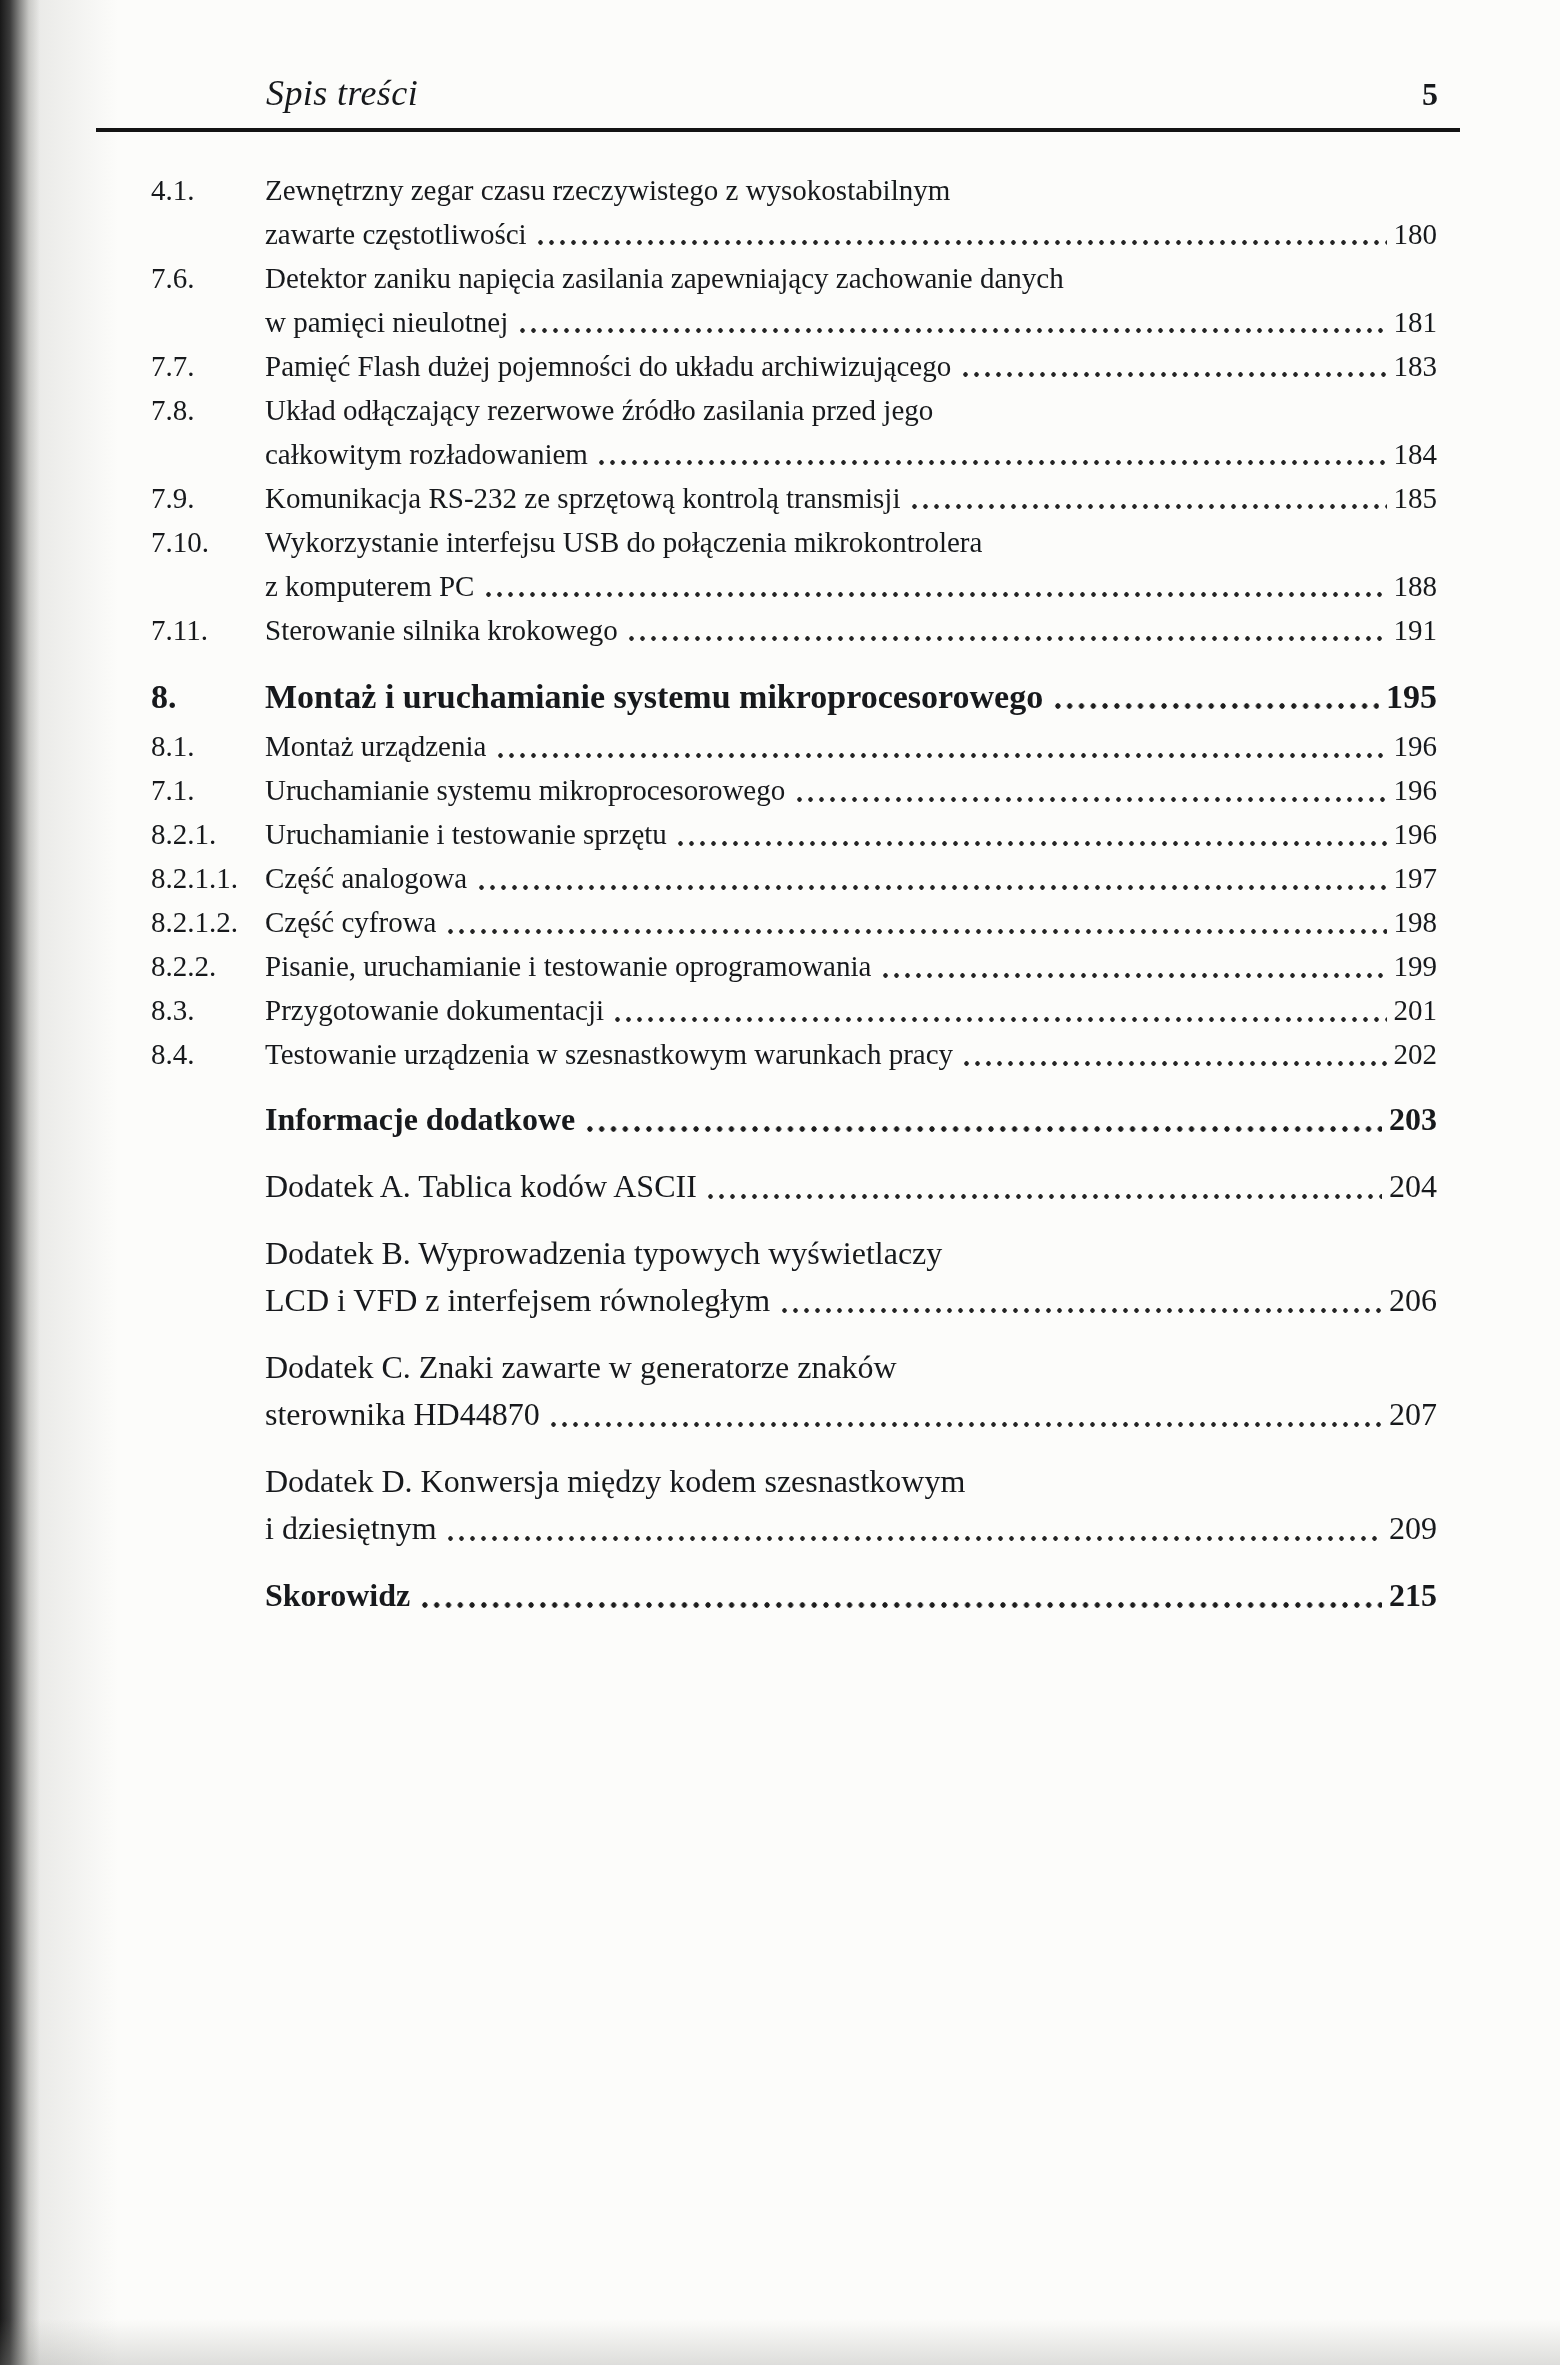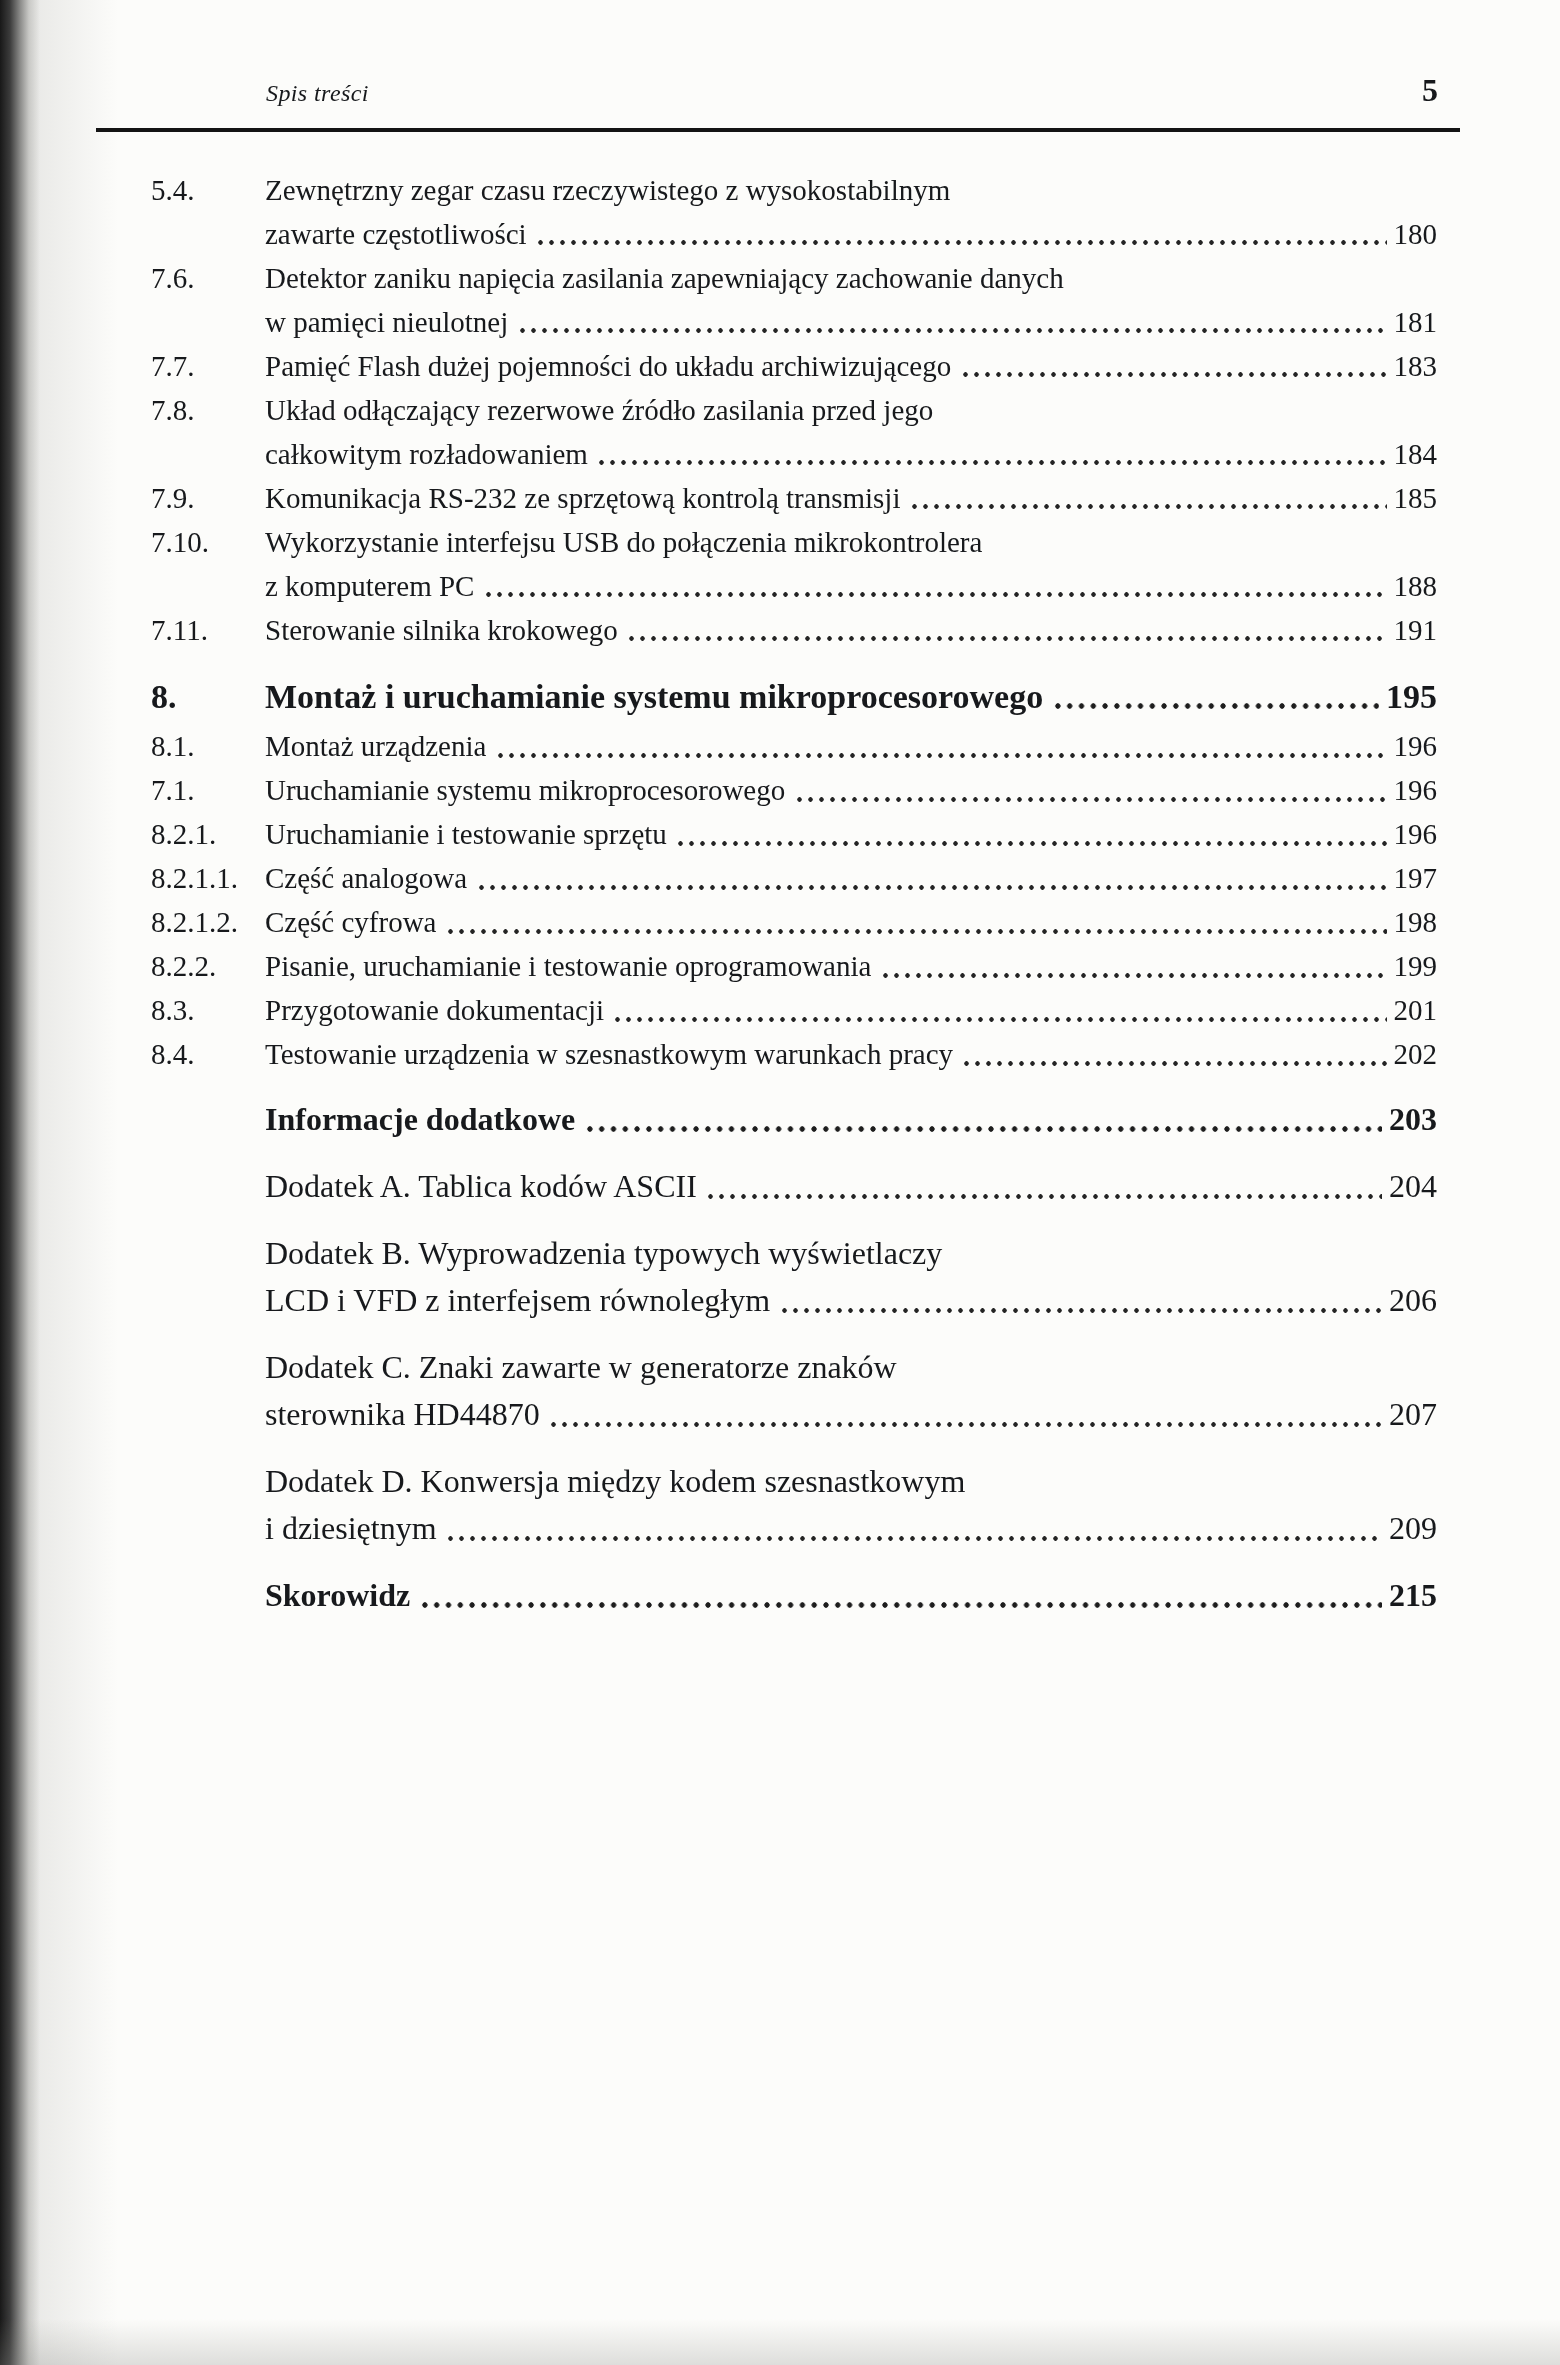--- a/index.html
+++ b/index.html
@@ -33,21 +33,21 @@
     position: absolute; left: 0; right: 0; bottom: 0; height: 47px;
     background: linear-gradient(to top, rgba(140,140,136,0.28), rgba(250,250,250,0));
     pointer-events: none;
   }
   
   .header {
     position: absolute; left: 266px; right: 123px; top: 72px;
     display: flex; justify-content: space-between; align-items: baseline;
   }
   .header .running-title {
-    font-style: italic; font-size: 24px; letter-spacing: 0.4px;
+    font-style: italic; font-size: 36px; letter-spacing: 0.4px;
   }
   .header .folio {
     font-weight: 700; font-size: 32px;
   }
   .rule {
     position: absolute; left: 96px; right: 101px; top: 128px; height: 4.2px;
     background: #141414;
   }
   
   .toc {
@@ -95,21 +95,21 @@
 
   <div class="header">
     <span class="running-title">Spis treści</span>
     <span class="folio">5</span>
   </div>
   <div class="rule"></div>
 
   <div class="toc">
       <div class="entry normal">
         <div class="row">
-          <span class="num">5.4.</span>
+          <span class="num">4.1.</span>
           <span class="title">Zewnętrzny zegar czasu rzeczywistego z wysokostabilnym</span>
         </div>
         <div class="row">
           <span class="num"></span>
           <span class="title">zawarte częstotliwości</span>
           <span class="leader"></span>
           <span class="pageno">180</span>
         </div>
       </div>
       <div class="entry normal">

